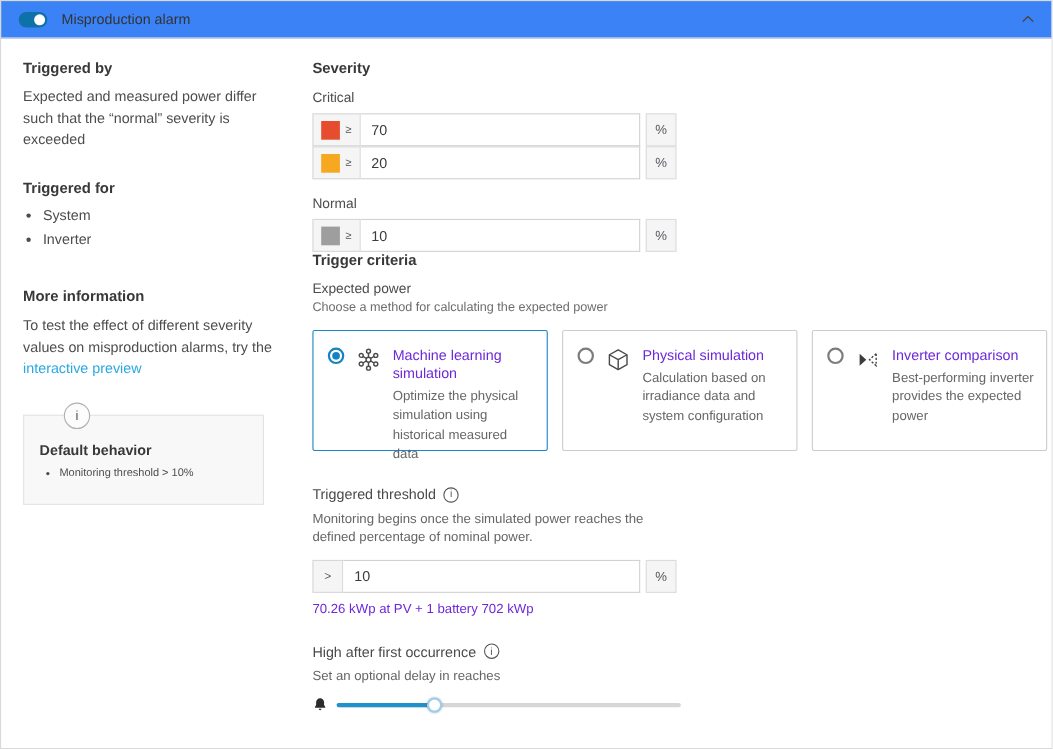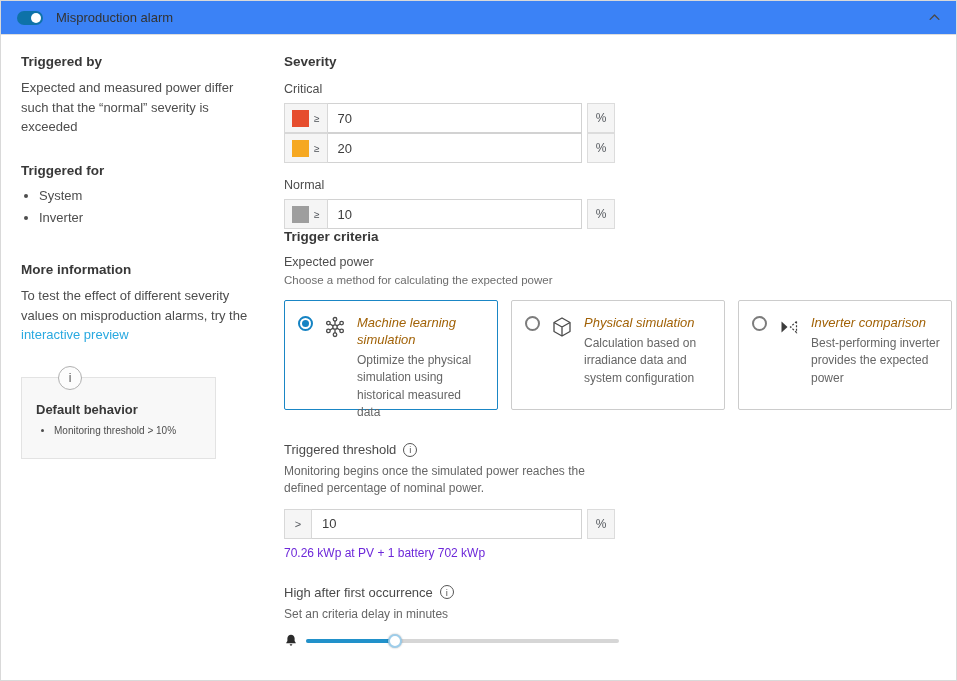--- a/index.html
+++ b/index.html
@@ -45,21 +45,21 @@
   .left-col ul { margin: 0 0 34px 2px; padding-left: 16px; }
   .left-col li { font-size: 13px; color: #4d4d4d; line-height: 1.45; margin-bottom: 4px; }
   .link { color: #29a9e0; text-decoration: none; cursor: pointer; }
 
   .default-box {
     position: relative;
     margin-top: 32px;
     border: 1px solid #e3e3e3;
     background: #f8f8f8;
     padding: 24px 14px 16px 14px;
-    width: 195px;
+    width: 219px;
   }
   .info-circle {
     position: absolute; top: -12px; left: 36px;
     width: 24px; height: 24px; border-radius: 50%;
     background: #fcfcfc; border: 1px solid #b0b0b0;
     display: flex; align-items: center; justify-content: center;
     font-size: 12px; color: #555;
   }
   .info-circle::after { content: "i"; }
   .default-box h4 { font-size: 13px; font-weight: 700; color: #383838; margin-bottom: 7px; }
@@ -104,21 +104,21 @@
     border: 2px solid #7c7c7c; flex: none; position: relative;
     background: #fff; margin-top: 1px; cursor: pointer;
   }
   .radio.checked { border-color: #1583c3; }
   .radio.checked::after {
     content: ""; position: absolute; top: 2px; left: 2px;
     width: 7px; height: 7px; border-radius: 50%; background: #1583c3;
   }
   .card .micon { flex: none; margin-top: 0; }
   .card-text { flex: 1; }
-  .card-title { font-size: 13px; color: #a16207; line-height: 1.3; margin-bottom: 3px; font-style: italic; }
+  .card-title { font-size: 13px; color: #6d28d9; line-height: 1.3; margin-bottom: 3px; }
   .card-desc { font-size: 12px; color: #666; line-height: 1.45; }
 
   
   .block-label {
     display: flex; align-items: center; gap: 7px;
     font-size: 13px; color: #4a4a4a;
   }
   .mini-info {
     width: 14px; height: 14px; border-radius: 50%;
     border: 1px solid #555; color: #555;
@@ -291,21 +291,21 @@
           <div class="addon unit">%</div>
         </div>
         <div class="note">70.26 kWp at PV + 1 battery 702 kWp</div>
       </div>
 
       <div class="delay-block">
         <div class="block-label">
           <span>High after first occurrence</span>
           <span class="mini-info"></span>
         </div>
-        <div class="block-desc">Set an criteria delay in minutes</div>
+        <div class="block-desc">Set an optional delay in reaches</div>
 
         <div class="slider-wrap">
           <div class="slider-row">
             <span class="bell">
               <svg width="14" height="15" viewBox="0 0 24 24" fill="#2b2b2b">
                 <path d="M12 2c-3.4 0-6.2 2.8-6.2 6.2v4.6l-1.9 2.9c-.3.5 0 1.1.6 1.1h15c.6 0 .9-.6.6-1.1l-1.9-2.9V8.2C18.2 4.8 15.4 2 12 2z"></path>
                 <path d="M9.8 18.6a2.2 2.2 0 0 0 4.4 0z"></path>
               </svg>
             </span>
             <div class="slider">

